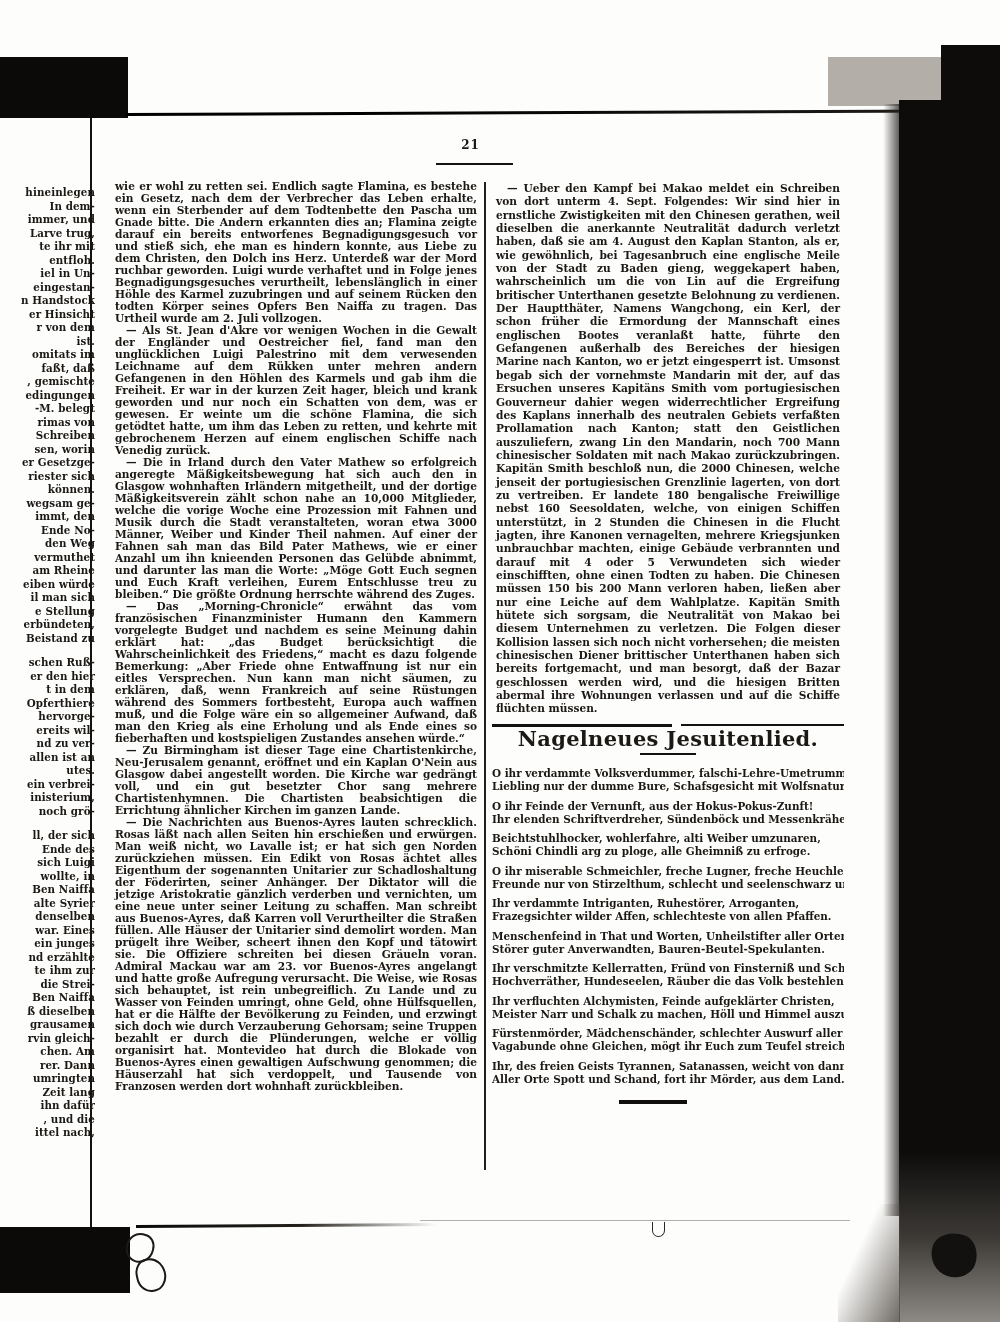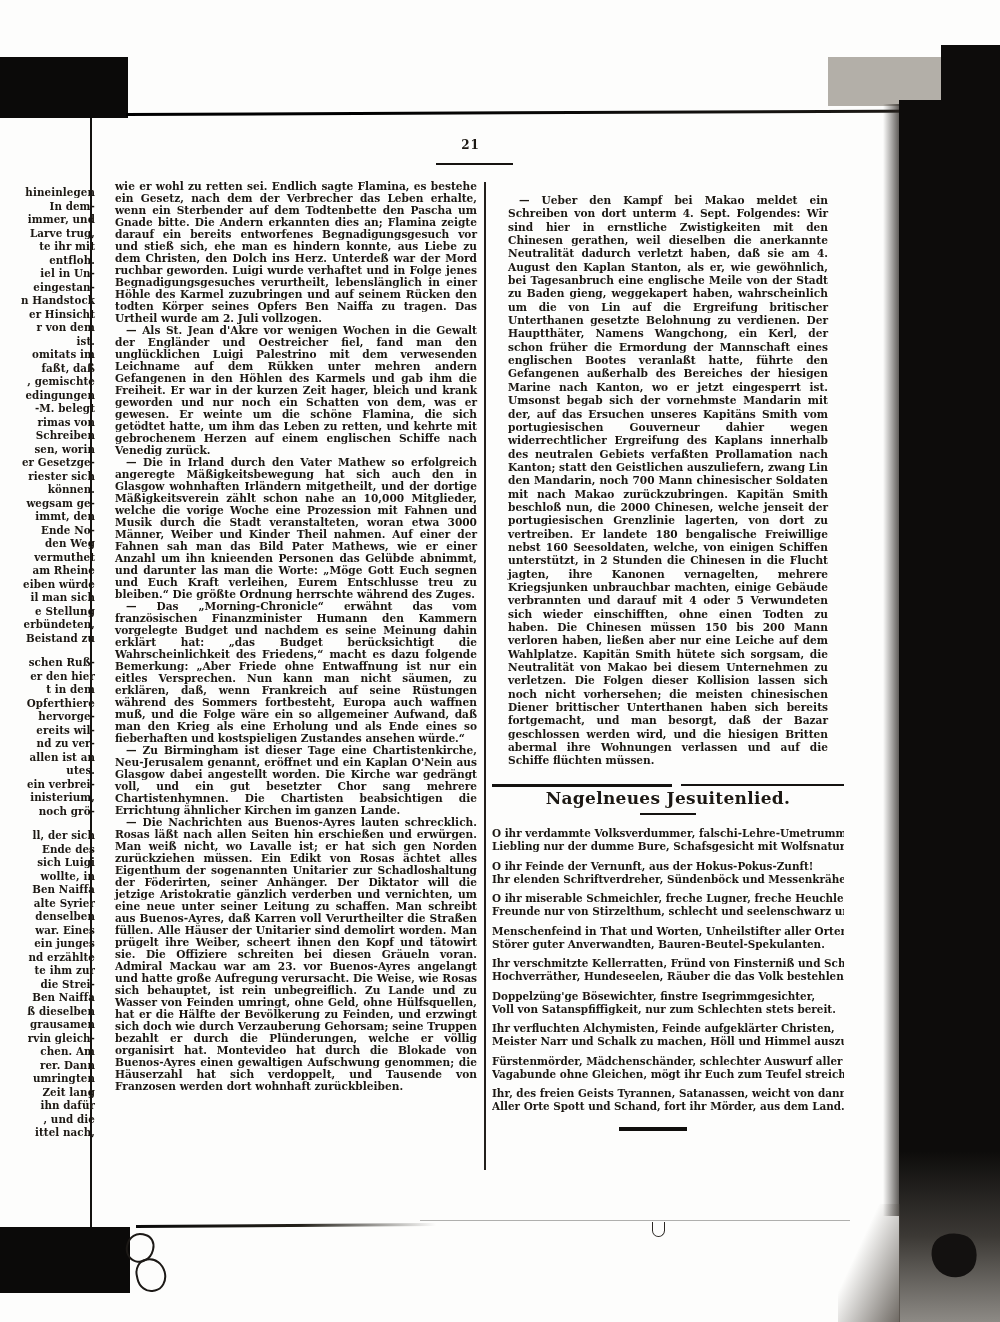--- a/index.html
+++ b/index.html
@@ -52,27 +52,27 @@
   
   #col-divider { position:absolute; left:484px; top:182px; width:2px; height:988px; background:#23201c; }
 
   #col-left { position:absolute; left:115px; top:180px; width:362px;
     text-align:justify; font-size:10.6px; line-height:12px; font-weight:700; }
   #col-left p { margin:0; text-indent:11px; }
   #col-left p:first-child { text-indent:0; }
 
   #col-right { position:absolute; left:492px; top:178px; width:352px;
     font-size:10.6px; line-height:13.35px; font-weight:700; }
-  #col-right .news p { margin:16px; text-align:justify; text-indent:11px; }
+  #col-right .news p { margin:4px; text-align:justify; text-indent:11px; }
 
   .section-rule-row { display:flex; gap:9px; align-items:center; margin:8px 0 3px; }
   .section-rule-row .seg1 { height:3px; background:#141210; flex:1.1; }
   .section-rule-row .seg2 { height:2px; background:#141210; flex:1; }
 
-  .poem-title { text-align:center; font-size:17px; font-weight:700; margin:5px 0 0; letter-spacing:.3px; }
+  .poem-title { text-align:center; font-size:21px; font-weight:700; margin:5px 0 0; letter-spacing:.3px; }
   .title-rule { width:56px; height:2px; background:#141210; margin:8px auto 12px; }
 
   .poem .couplet { margin:0 0 6.5px; font-size:10.4px; line-height:13px; }
   .poem .couplet div { white-space:nowrap; overflow:hidden; }
 
   .end-rule { width:68px; height:4px; background:#100e0c; margin:14px 0 0 127px; }
 </style>
 </head>
 <body>
 
@@ -198,36 +198,40 @@
     <div class="poem">
         <div class="couplet">
         <div>O ihr verdammte Volksverdummer, falschi-Lehre-Umetrummer,</div>
         <div>Liebling nur der dumme Bure, Schafsgesicht mit Wolfsnature.</div>
       </div>
         <div class="couplet">
         <div>O ihr Feinde der Vernunft, aus der Hokus-Pokus-Zunft!</div>
         <div>Ihr elenden Schriftverdreher, Sündenböck und Messenkräher!</div>
       </div>
         <div class="couplet">
+        <div>Beichtstuhlhocker, wohlerfahre, alti Weiber umzunaren,</div>
+        <div>Schöni Chindli arg zu ploge, alle Gheimniß zu erfroge.</div>
+      </div>
+        <div class="couplet">
         <div>O ihr miserable Schmeichler, freche Lugner, freche Heuchler,</div>
         <div>Freunde nur von Stirzelthum, schlecht und seelenschwarz und krum.</div>
       </div>
         <div class="couplet">
+        <div>Ihr verdammte Intriganten, Ruhestörer, Arroganten,</div>
+        <div>Frazegsichter wilder Affen, schlechteste von allen Pfaffen.</div>
+      </div>
+        <div class="couplet">
         <div>Menschenfeind in That und Worten, Unheilstifter aller Orten,</div>
         <div>Störer guter Anverwandten, Bauren-Beutel-Spekulanten.</div>
       </div>
         <div class="couplet">
         <div>Ihr verschmitzte Kellerratten, Fründ von Finsterniß und Schatten,</div>
         <div>Hochverräther, Hundeseelen, Räuber die das Volk bestehlen.</div>
       </div>
         <div class="couplet">
-        <div>Doppelzüng'ge Bösewichter, finstre Isegrimmgesichter,</div>
-        <div>Voll von Satanspfiffigkeit, nur zum Schlechten stets bereit.</div>
-      </div>
-        <div class="couplet">
         <div>Ihr verfluchten Alchymisten, Feinde aufgeklärter Christen,</div>
         <div>Meister Narr und Schalk zu machen, Höll und Himmel auszulachen.</div>
       </div>
         <div class="couplet">
         <div>Fürstenmörder, Mädchenschänder, schlechter Auswurf aller Länder,</div>
         <div>Vagabunde ohne Gleichen, mögt ihr Euch zum Teufel streichen.</div>
       </div>
         <div class="couplet">
         <div>Ihr, des freien Geists Tyrannen, Satanassen, weicht von dannen,</div>
         <div>Aller Orte Spott und Schand, fort ihr Mörder, aus dem Land.</div>

